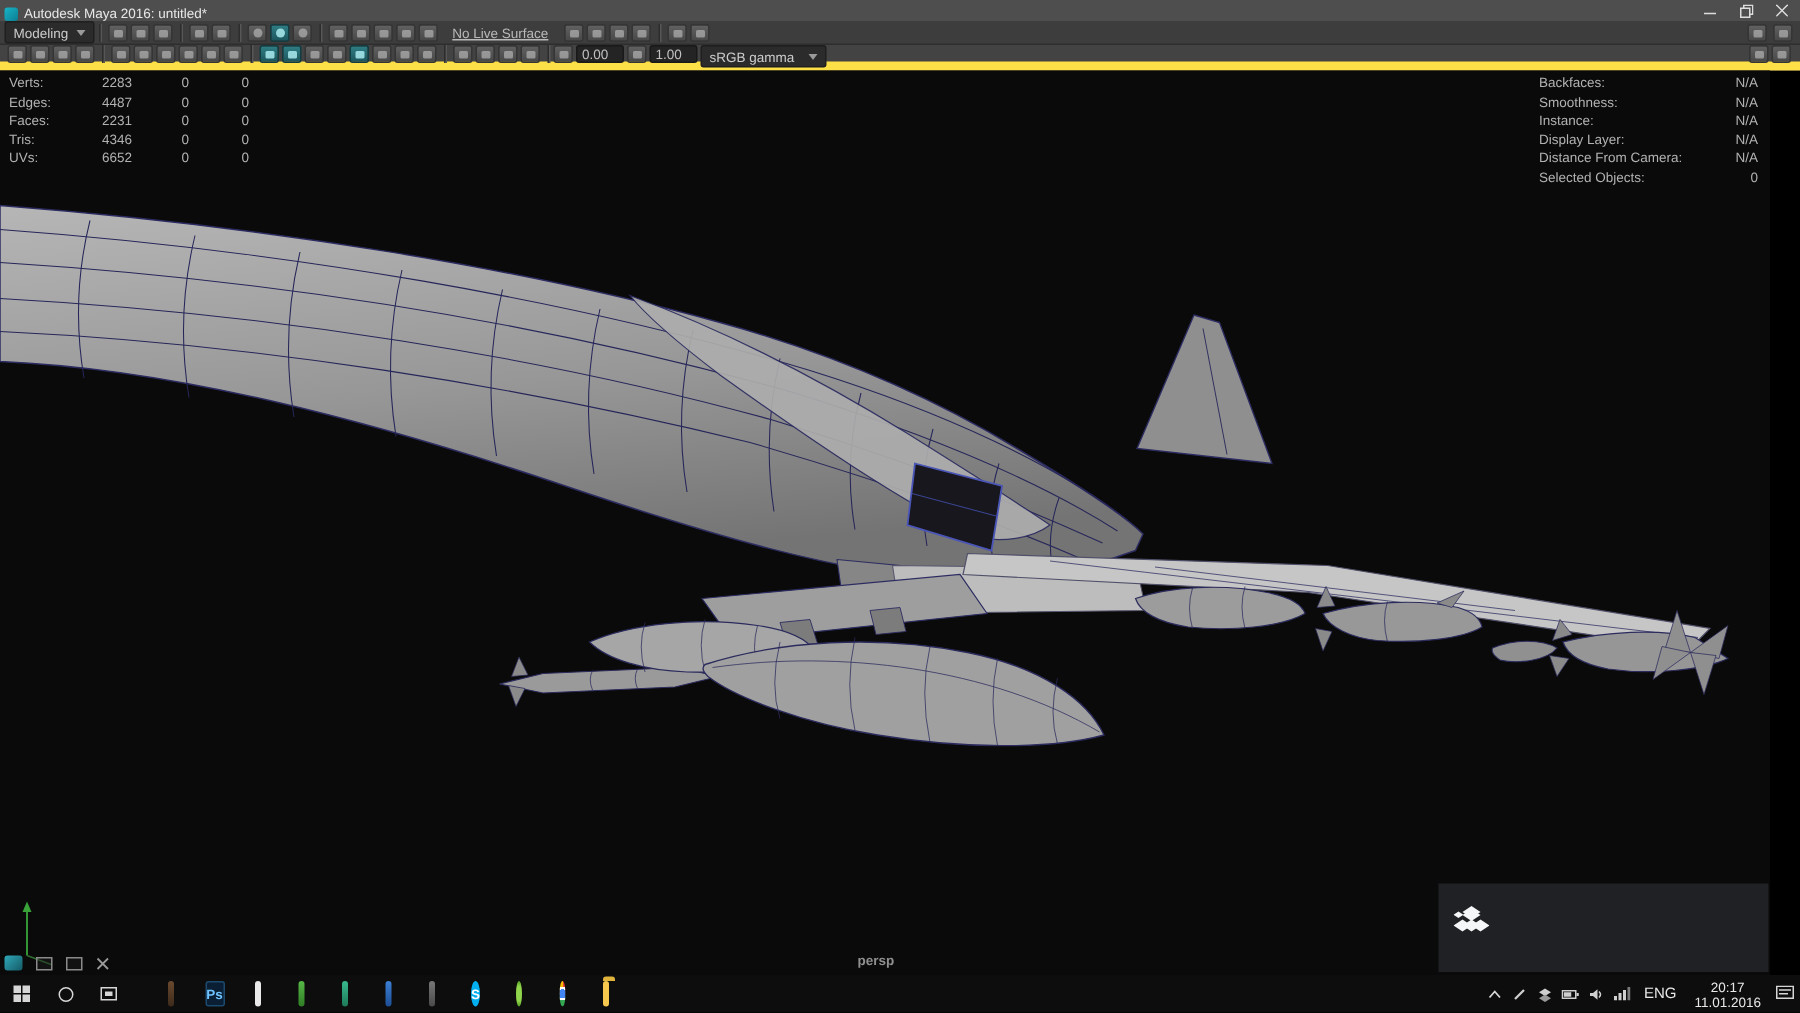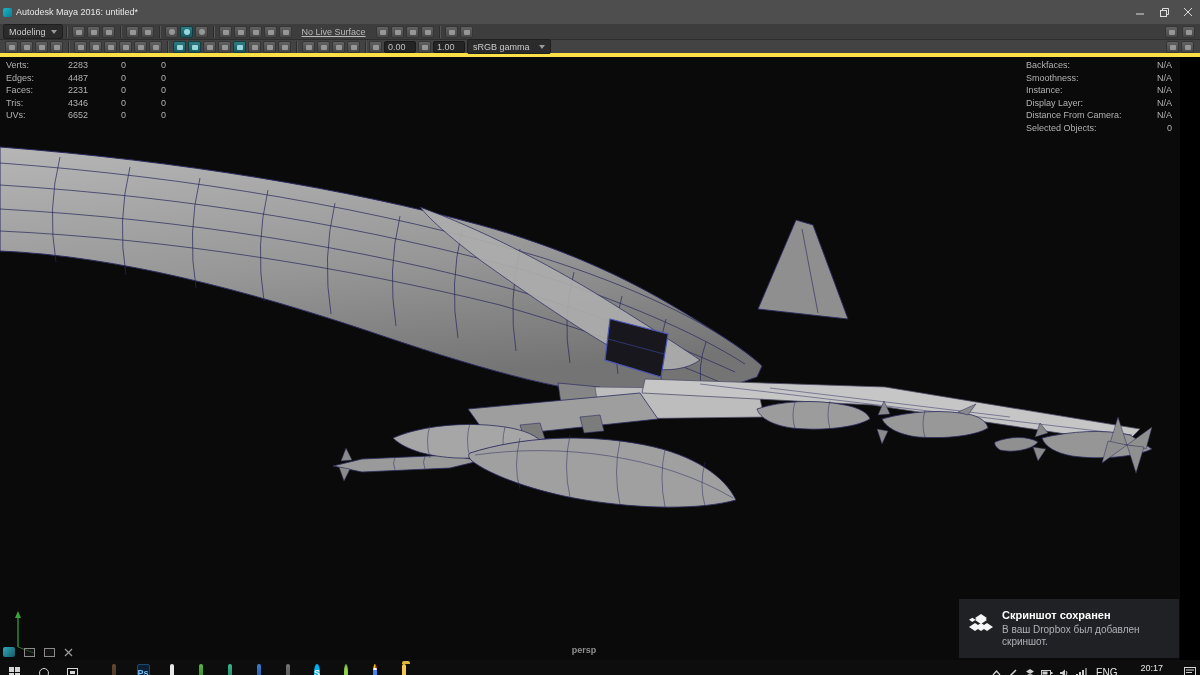--- a/index.html
+++ b/index.html
@@ -1,33 +1,33 @@
 <!DOCTYPE html>
 <html><head>
 <meta charset="utf-8">
 <style>
   * { margin:0; padding:0; box-sizing:border-box; }
   html,body { width:1200px; height:675px; overflow:hidden; background:#000;
               font-family:"Liberation Sans", sans-serif; }
   .app { position:relative; width:1200px; height:675px; }
 
   
-  .titlebar { height:24px; background:#4e4e4e; display:flex; align-items:center;
+  .titlebar { height:14px; background:#4e4e4e; display:flex; align-items:flex-end;
               color:#e8e8e8; font-size:9px; }
   .maya-logo { width:9px; height:9px; margin:0 4px 0 3px; border-radius:2px;
                background:linear-gradient(135deg,#19b5c8,#0b7d92); }
   .win-controls { margin-left:auto; display:flex; height:14px; }
   .win-btn { width:24px; display:flex; align-items:center; justify-content:center; }
   .win-btn svg { display:block; }
 
   
   .menubar { height:16px; background:#3d3d3d; border-bottom:1px solid #2e2e2e;
              display:flex; align-items:center; padding:0 3px; color:#cfcfcf; font-size:9px; }
-  .statusline { height:17px; background:#434343; border-bottom:4px solid #fde047;
-                display:flex; align-items:center; padding:0 3px; color:#cfcfcf; font-size:9px; }
+  .statusline { height:17px; background:#434343; border-bottom:6px solid #fde047;
+                display:flex; padding:0 3px; color:#cfcfcf; font-size:9px; }
   .tgroup { display:flex; gap:2px; align-items:center; margin:0 2px; }
   .ticon { width:13px; height:12px; background:linear-gradient(#616161,#484848);
            border:1px solid #353535; border-radius:2px; position:relative; }
   .ticon::after { content:""; position:absolute; left:3px; top:3px; width:6px; height:5px;
                   background:rgba(205,205,205,.55); border-radius:1px; }
   .ticon.round::after { border-radius:50%; width:6px; height:6px; top:2px; }
   .ticon.teal { background:linear-gradient(#2f7d84,#1c565d); border-color:#123c42; }
   .ticon.teal::after { background:rgba(170,235,240,.85); }
   .sep { width:1px; height:12px; background:#2d2d2d; box-shadow:1px 0 0 #575757; margin:0 3px; }
   .dropdown { display:flex; align-items:center; gap:5px; background:#2b2b2b;
@@ -420,24 +420,20 @@
 
     <div class="notif">
       <svg width="24" height="24" style="flex:none;margin-top:2px;">
         <path d="M6,3 L12,7 L6,11 L0,7 Z" fill="#f5f6f7" transform="translate(6,0)"></path>
         <path d="M6,3 L12,7 L6,11 L0,7 Z" fill="#f5f6f7" transform="translate(0,5) scale(0.55)"></path>
         <path d="M12,5 L18,9 L12,13 L6,9 Z" fill="#f5f6f7"></path>
         <path d="M12,12 L18,16 L12,20 L6,16 Z" fill="#f5f6f7"></path>
         <path d="M12,5 L18,9 L12,13 L6,9 Z" fill="#f5f6f7" transform="translate(6,7)"></path>
         <path d="M12,5 L18,9 L12,13 L6,9 Z" fill="#f5f6f7" transform="translate(-6,7)"></path>
       </svg>
-      <div>
-        <div class="notif-title">Скриншот сохранен</div>
-        <div class="notif-body">В ваш Dropbox был добавлен скриншот.</div>
-      </div>
     </div>
   </div>
 
   <div class="taskbar">
     <div class="tb-btn">
       <span class="win-grid">
           <span></span>
           <span></span>
           <span></span>
           <span></span>

